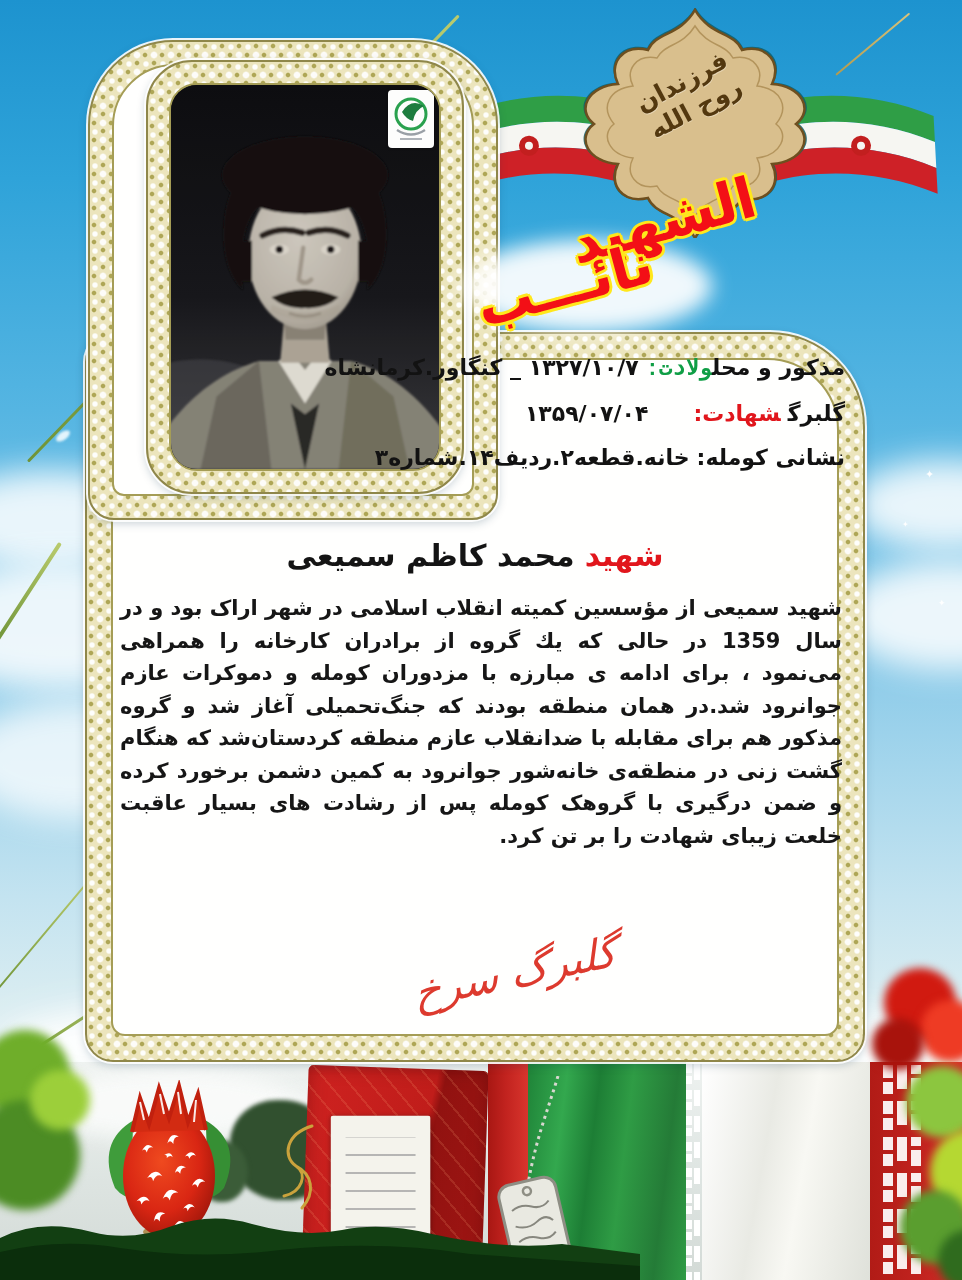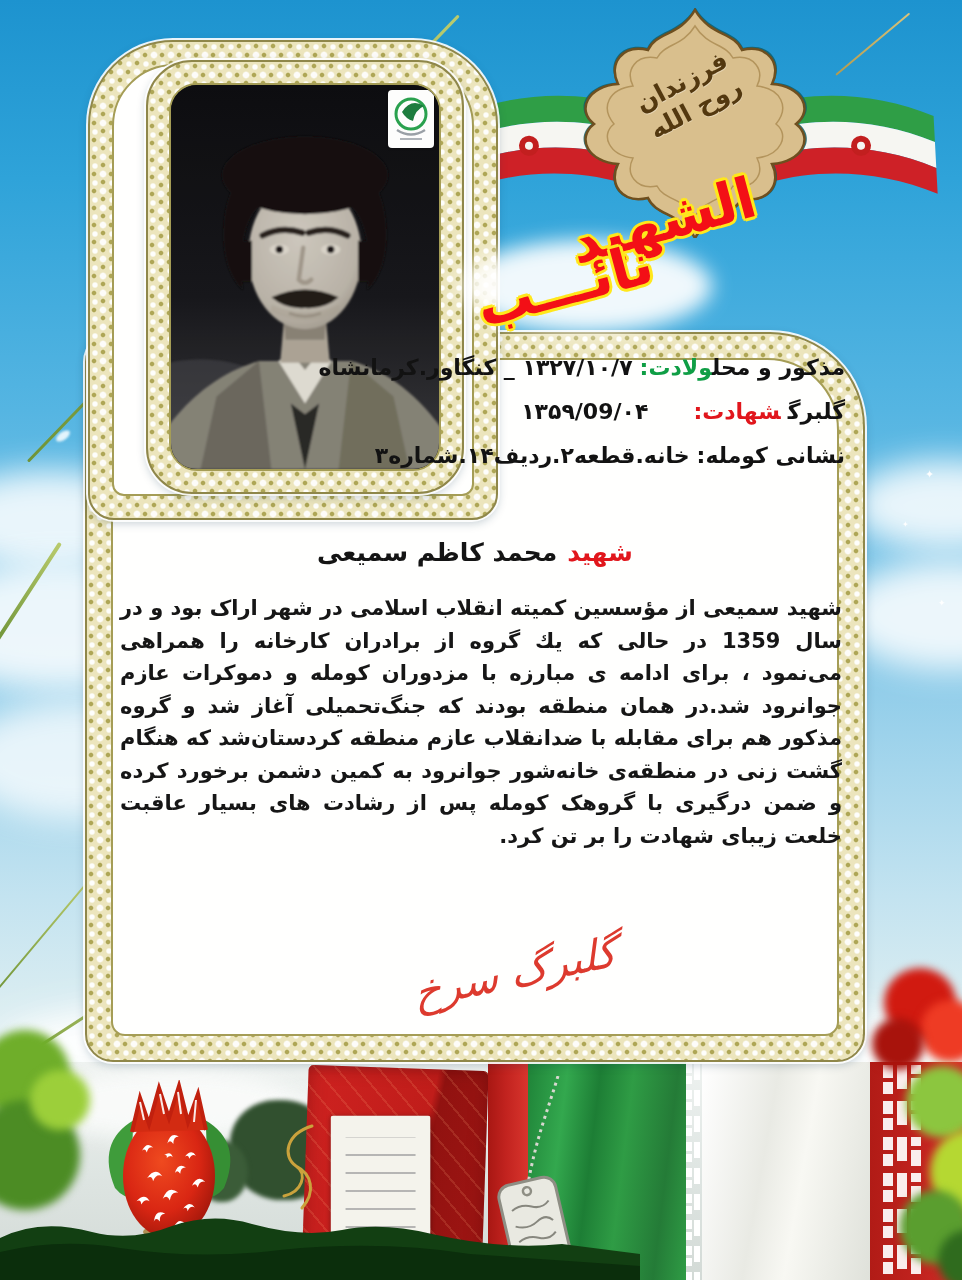--- a/index.html
+++ b/index.html
@@ -51,26 +51,26 @@
     transform:rotate(-15deg);color:#f30f16;font-weight:bold;
     text-shadow:-2px -2px 0 #ffe71c,2px -2px 0 #ffe71c,-2px 2px 0 #ffe71c,2px 2px 0 #ffe71c,
       0 -3px 0 #ffe71c,0 3px 0 #ffe71c,-3px 0 0 #ffe71c,3px 0 0 #ffe71c;
   }
   .naeb .word-top{display:block;font-size:56px;line-height:56px;text-align:right;margin-right:6px;}
   .naeb .word-bottom{display:block;font-size:56px;line-height:50px;text-align:left;margin-left:28px;margin-top:-16px;}
   
   .info-block{position:absolute;right:117px;top:346px;direction:rtl;text-align:right;color:#121212;}
   .info-line{white-space:nowrap;font-weight:bold;font-size:22px;line-height:44px;}
   .info-line .key{margin-inline-start:7px;}
-  .info-line .key.tight{margin-inline-start:0;}
+  .info-line .key.tight{margin-inline-start:0;font-family:Liberation Mono, monospace;}
   .info-line .key.green{color:#0f9e45;}
   .info-line .key.red{color:#e1161c;margin-left:38px;}
   .info-line .val{margin-inline-start:7px;}
   .title-line{position:absolute;left:85px;top:538px;width:780px;text-align:center;direction:rtl;
-    font-weight:bold;font-size:25px;color:#141414;}
+    font-weight:bold;font-size:30px;color:#141414;}
   .title-line .prefix{color:#e1161c;margin-inline-end:10px;}
   .bio{position:absolute;left:120px;top:592px;width:722px;direction:rtl;text-align:justify;
     font-weight:bold;font-size:21px;line-height:32.5px;color:#161616;}
   .signature{position:absolute;left:385px;top:948px;width:260px;text-align:center;direction:rtl;
     color:#dd3a2e;font-size:42px;font-style:italic;transform:rotate(-12deg) skewX(-6deg);}
   
   .strip{position:absolute;left:0;top:1062px;width:962px;height:218px;overflow:hidden;
     background:linear-gradient(180deg,#eef2f0,#dde4e1 55%,#d3dad6);}
   .strip .cloudlet{position:absolute;background:#fbfcfb;border-radius:50%;filter:blur(10px);opacity:.9;}
   .tree{position:absolute;background:#31502f;border-radius:45% 55% 50% 50%;filter:blur(2px);}
@@ -327,21 +327,21 @@
   <div class="naeb">
     <span class="word-top">الشهید</span>
     <span class="word-bottom">نائـــب</span>
   </div>
 
   <div class="info-block">
     <div class="info-line">
       <span>مذکور و محل</span><span class="key green tight">ولادت:</span><span class="val">۱۳۲۷/۱۰/۷ _ کنگاور.کرمانشاه</span>
     </div>
     <div class="info-line">
-      <span>گلبرگ</span><span class="key red">شهادت:</span><span class="val">۱۳۵۹/09/۰۴</span>
+      <span>گلبرگ</span><span class="key red">شهادت:</span><span class="val">۱۳۵۹/۰۷/۰۴</span>
     </div>
     <div class="info-line">
       <span>نشانی کومله:</span><span class="val">خانه.قطعه۲.ردیف۱۴.شماره۳</span>
     </div>
   </div>
 
   <div class="title-line">
     <span class="prefix">شهید</span><span>محمد کاظم سمیعی</span>
   </div>
 

